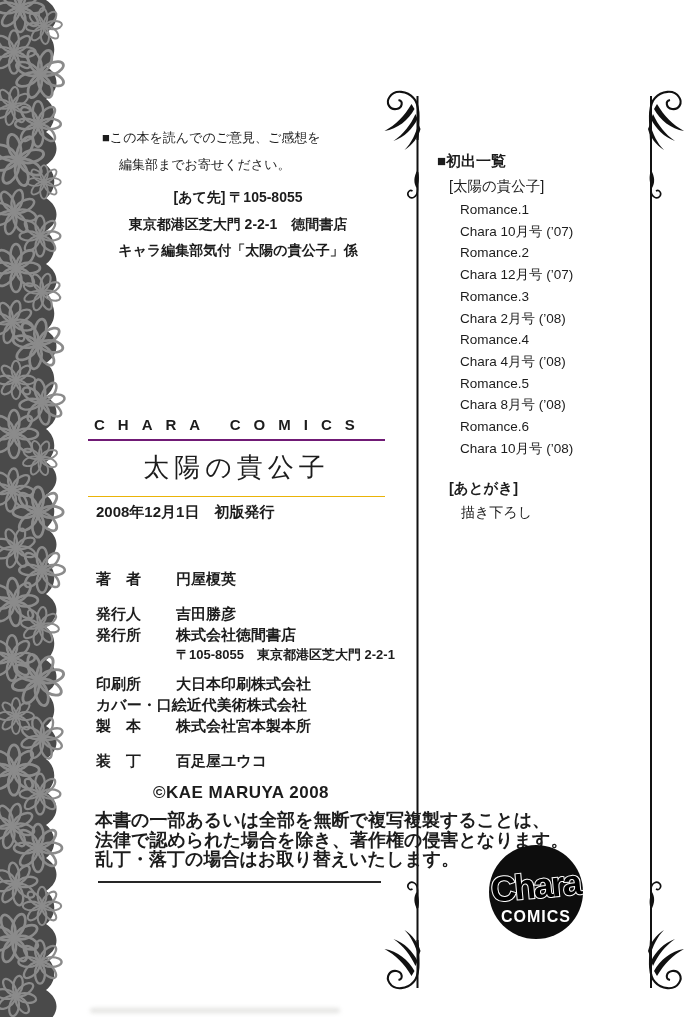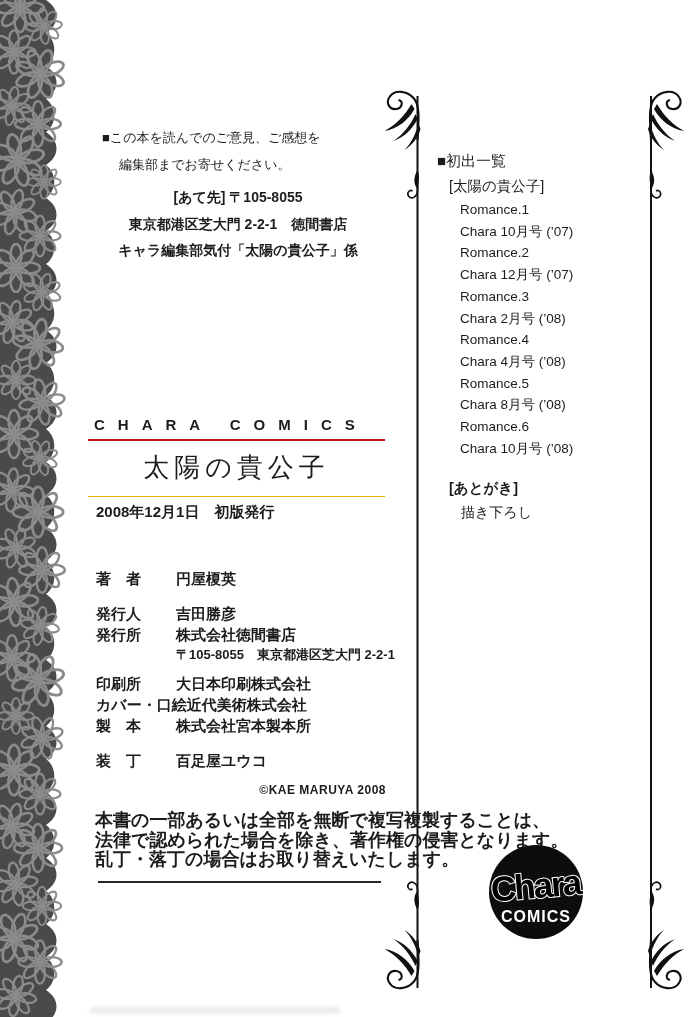--- a/index.html
+++ b/index.html
@@ -14,39 +14,39 @@
   
   #rules{position:absolute;left:0;top:0;pointer-events:none;}
   
   .feedback{left:102px;top:124px;font-size:13px;font-weight:400;line-height:27px;white-space:nowrap;}
   .feedback .l2{padding-left:17px;}
   .addr{left:88px;top:184px;width:300px;text-align:center;font-size:14px;font-weight:700;line-height:26.5px;white-space:nowrap;}
   
   .titleblock{left:88px;top:414px;width:297px;}
   .imprint{
     font-size:15px;font-weight:700;letter-spacing:13px;white-space:nowrap;
-    padding:2px 0 6px 6px;border-bottom:2px solid #b91c1c;overflow:hidden;
+    padding:2px 0 6px 6px;border-bottom:2px solid #701a75;overflow:hidden;
   }
   .booktitle{
     text-align:center;font-size:26px;font-weight:500;letter-spacing:5px;
     padding:9px 0 11px 0;border-bottom:1px solid #eab308;white-space:nowrap;
   }
   .edition{left:96px;top:503px;font-size:15px;font-weight:700;white-space:nowrap;}
   
   .colophon{left:96px;top:568px;width:300px;font-size:15px;font-weight:700;}
   .row{display:flex;line-height:21px;white-space:nowrap;}
   .row .lbl{min-width:80px;flex:none;}
   .sub{font-size:13px;font-weight:700;padding-left:80px;line-height:20px;white-space:nowrap;}
   .gap8{height:8px;} .gap14{height:14px;}
-  .copyright{margin-top:12px;text-align:right;font-size:12px;font-weight:700;letter-spacing:.5px;width:290px;}
+  .copyright{margin-top:12px;text-align:center;font-size:17px;font-weight:700;letter-spacing:.5px;width:290px;}
   .disclaimer{left:95px;top:811px;font-size:18px;font-weight:700;line-height:19.5px;white-space:nowrap;}
   .bottomrule{left:98px;top:881px;width:283px;height:2px;background:#262626;}
   
   .firstpub{left:430px;top:148px;width:220px;}
-  .fp-header{position:absolute;left:7px;top:4px;font-size:15px;font-weight:400;white-space:nowrap;}
+  .fp-header{position:absolute;left:7px;top:4px;font-size:15px;font-weight:700;white-space:nowrap;}
   .fp-series{position:absolute;left:19px;top:29px;font-size:14.5px;font-weight:400;white-space:nowrap;}
   .fp-list{position:absolute;left:30px;top:51px;font-size:13.5px;font-weight:500;line-height:21.7px;white-space:nowrap;}
   .fp-after{position:absolute;left:19px;top:331px;font-size:14.5px;font-weight:700;white-space:nowrap;}
   .fp-note{position:absolute;left:31px;top:356px;font-size:14px;font-weight:500;white-space:nowrap;}
   
   #logo{position:absolute;left:480px;top:836px;}
   .smudge{left:90px;top:1008px;width:250px;height:5px;background:#e4e4e2;filter:blur(2px);border-radius:3px;}
 </style>
 </head>
 <body>

